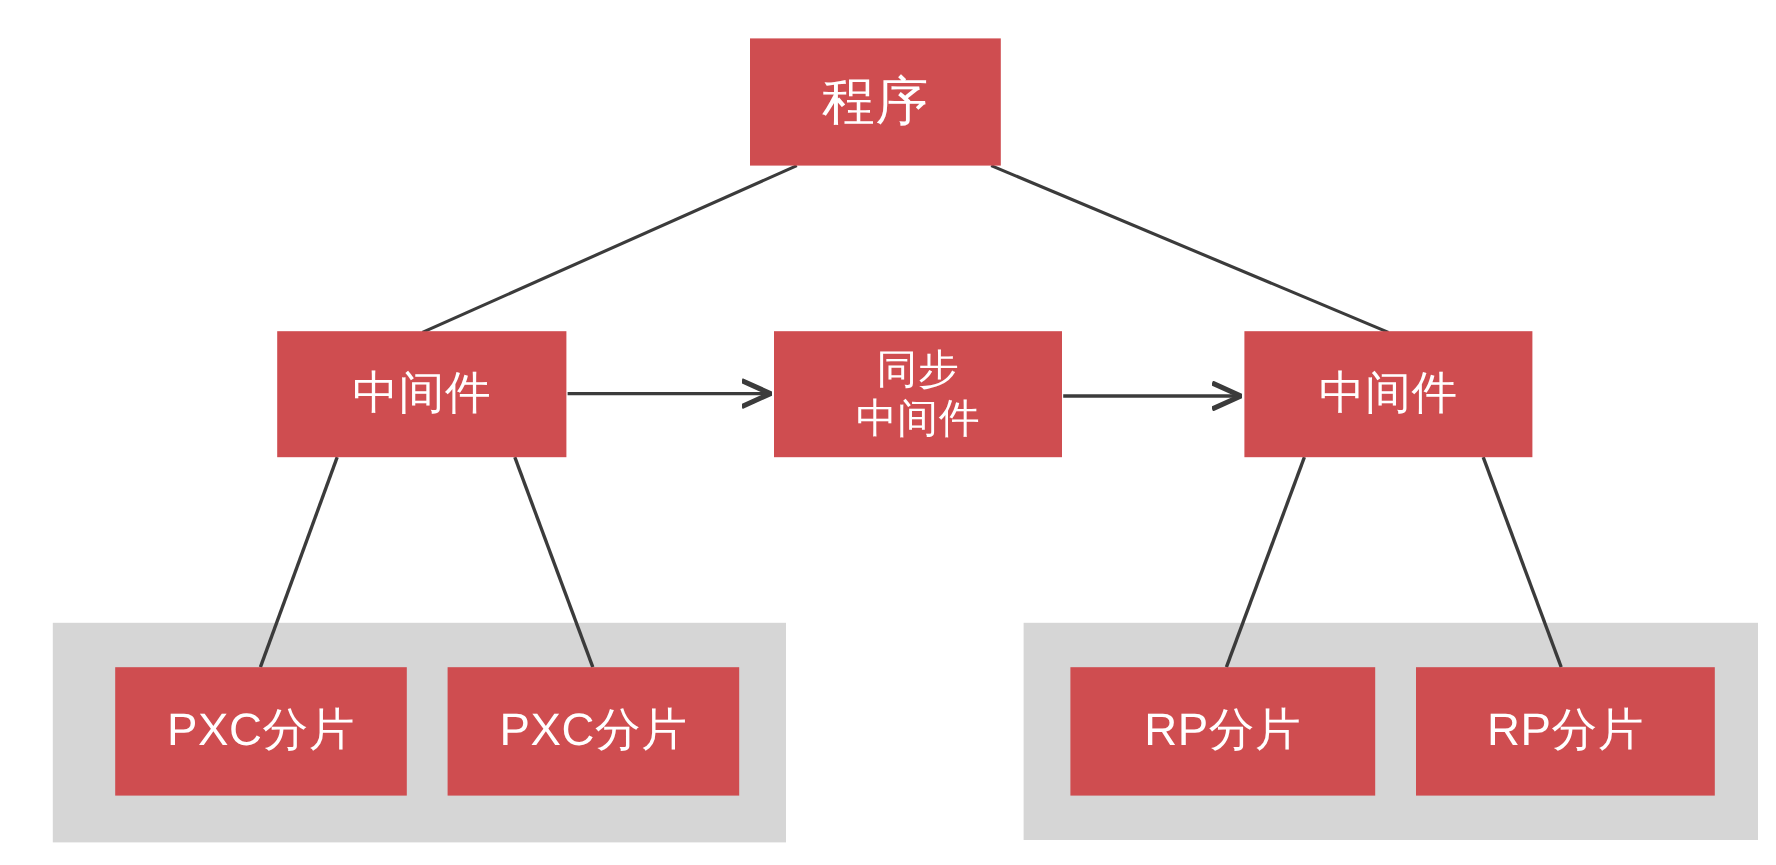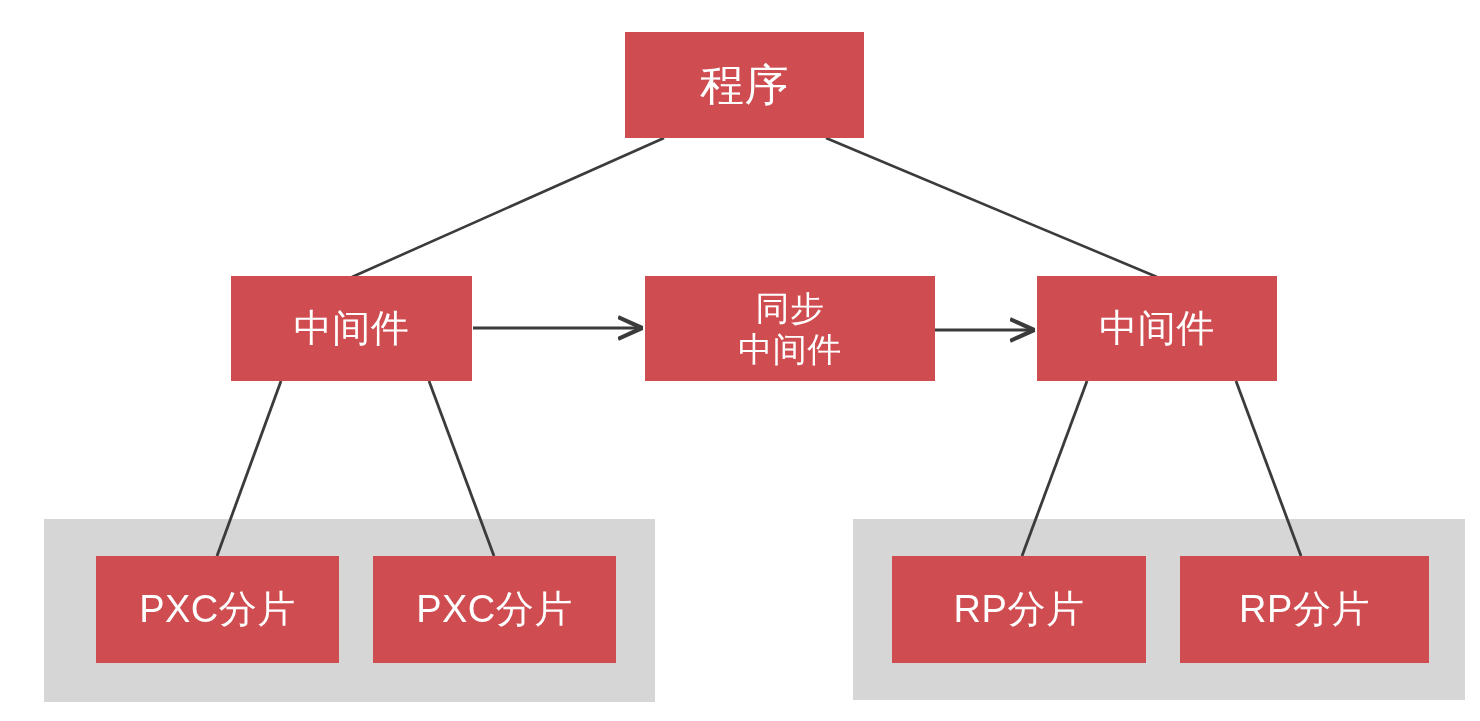--- a/index.html
+++ b/index.html
@@ -42,23 +42,23 @@
     letter-spacing: 0.5px;
     box-sizing: border-box;
     -webkit-font-smoothing: antialiased;
   }
   .node-label {
     display: block;
     white-space: pre-line;
   }
 
   
-  #node-program      { left: 625px;  top: 32px;  width: 239px; height: 106px; font-size: 44px; }
+  #node-program      { left: 625px;  top: 32px;  width: 209px; height: 106px; font-size: 44px; }
   #node-middleware-left   { left: 231px;  top: 276px; width: 241px; height: 105px; font-size: 38px; }
-  #node-sync-middleware   { left: 645px;  top: 276px; width: 290px; height: 105px; font-size: 34px; }
+  #node-sync-middleware   { left: 645px;  top: 276px; width: 240px; height: 105px; font-size: 34px; }
   #node-middleware-right  { left: 1037px; top: 276px; width: 240px; height: 105px; font-size: 38px; }
 
   #panel-pxc { left: 44px;  top: 519px; width: 611px; height: 183px; }
   #panel-rp  { left: 853px; top: 519px; width: 612px; height: 181px; }
 
   #node-pxc-shard-1 { left: 96px;   top: 556px; width: 243px; height: 107px; font-size: 38px; }
   #node-pxc-shard-2 { left: 373px;  top: 556px; width: 243px; height: 107px; font-size: 38px; }
   #node-rp-shard-1  { left: 892px;  top: 556px; width: 254px; height: 107px; font-size: 38px; }
   #node-rp-shard-2  { left: 1180px; top: 556px; width: 249px; height: 107px; font-size: 38px; }
 </style>

